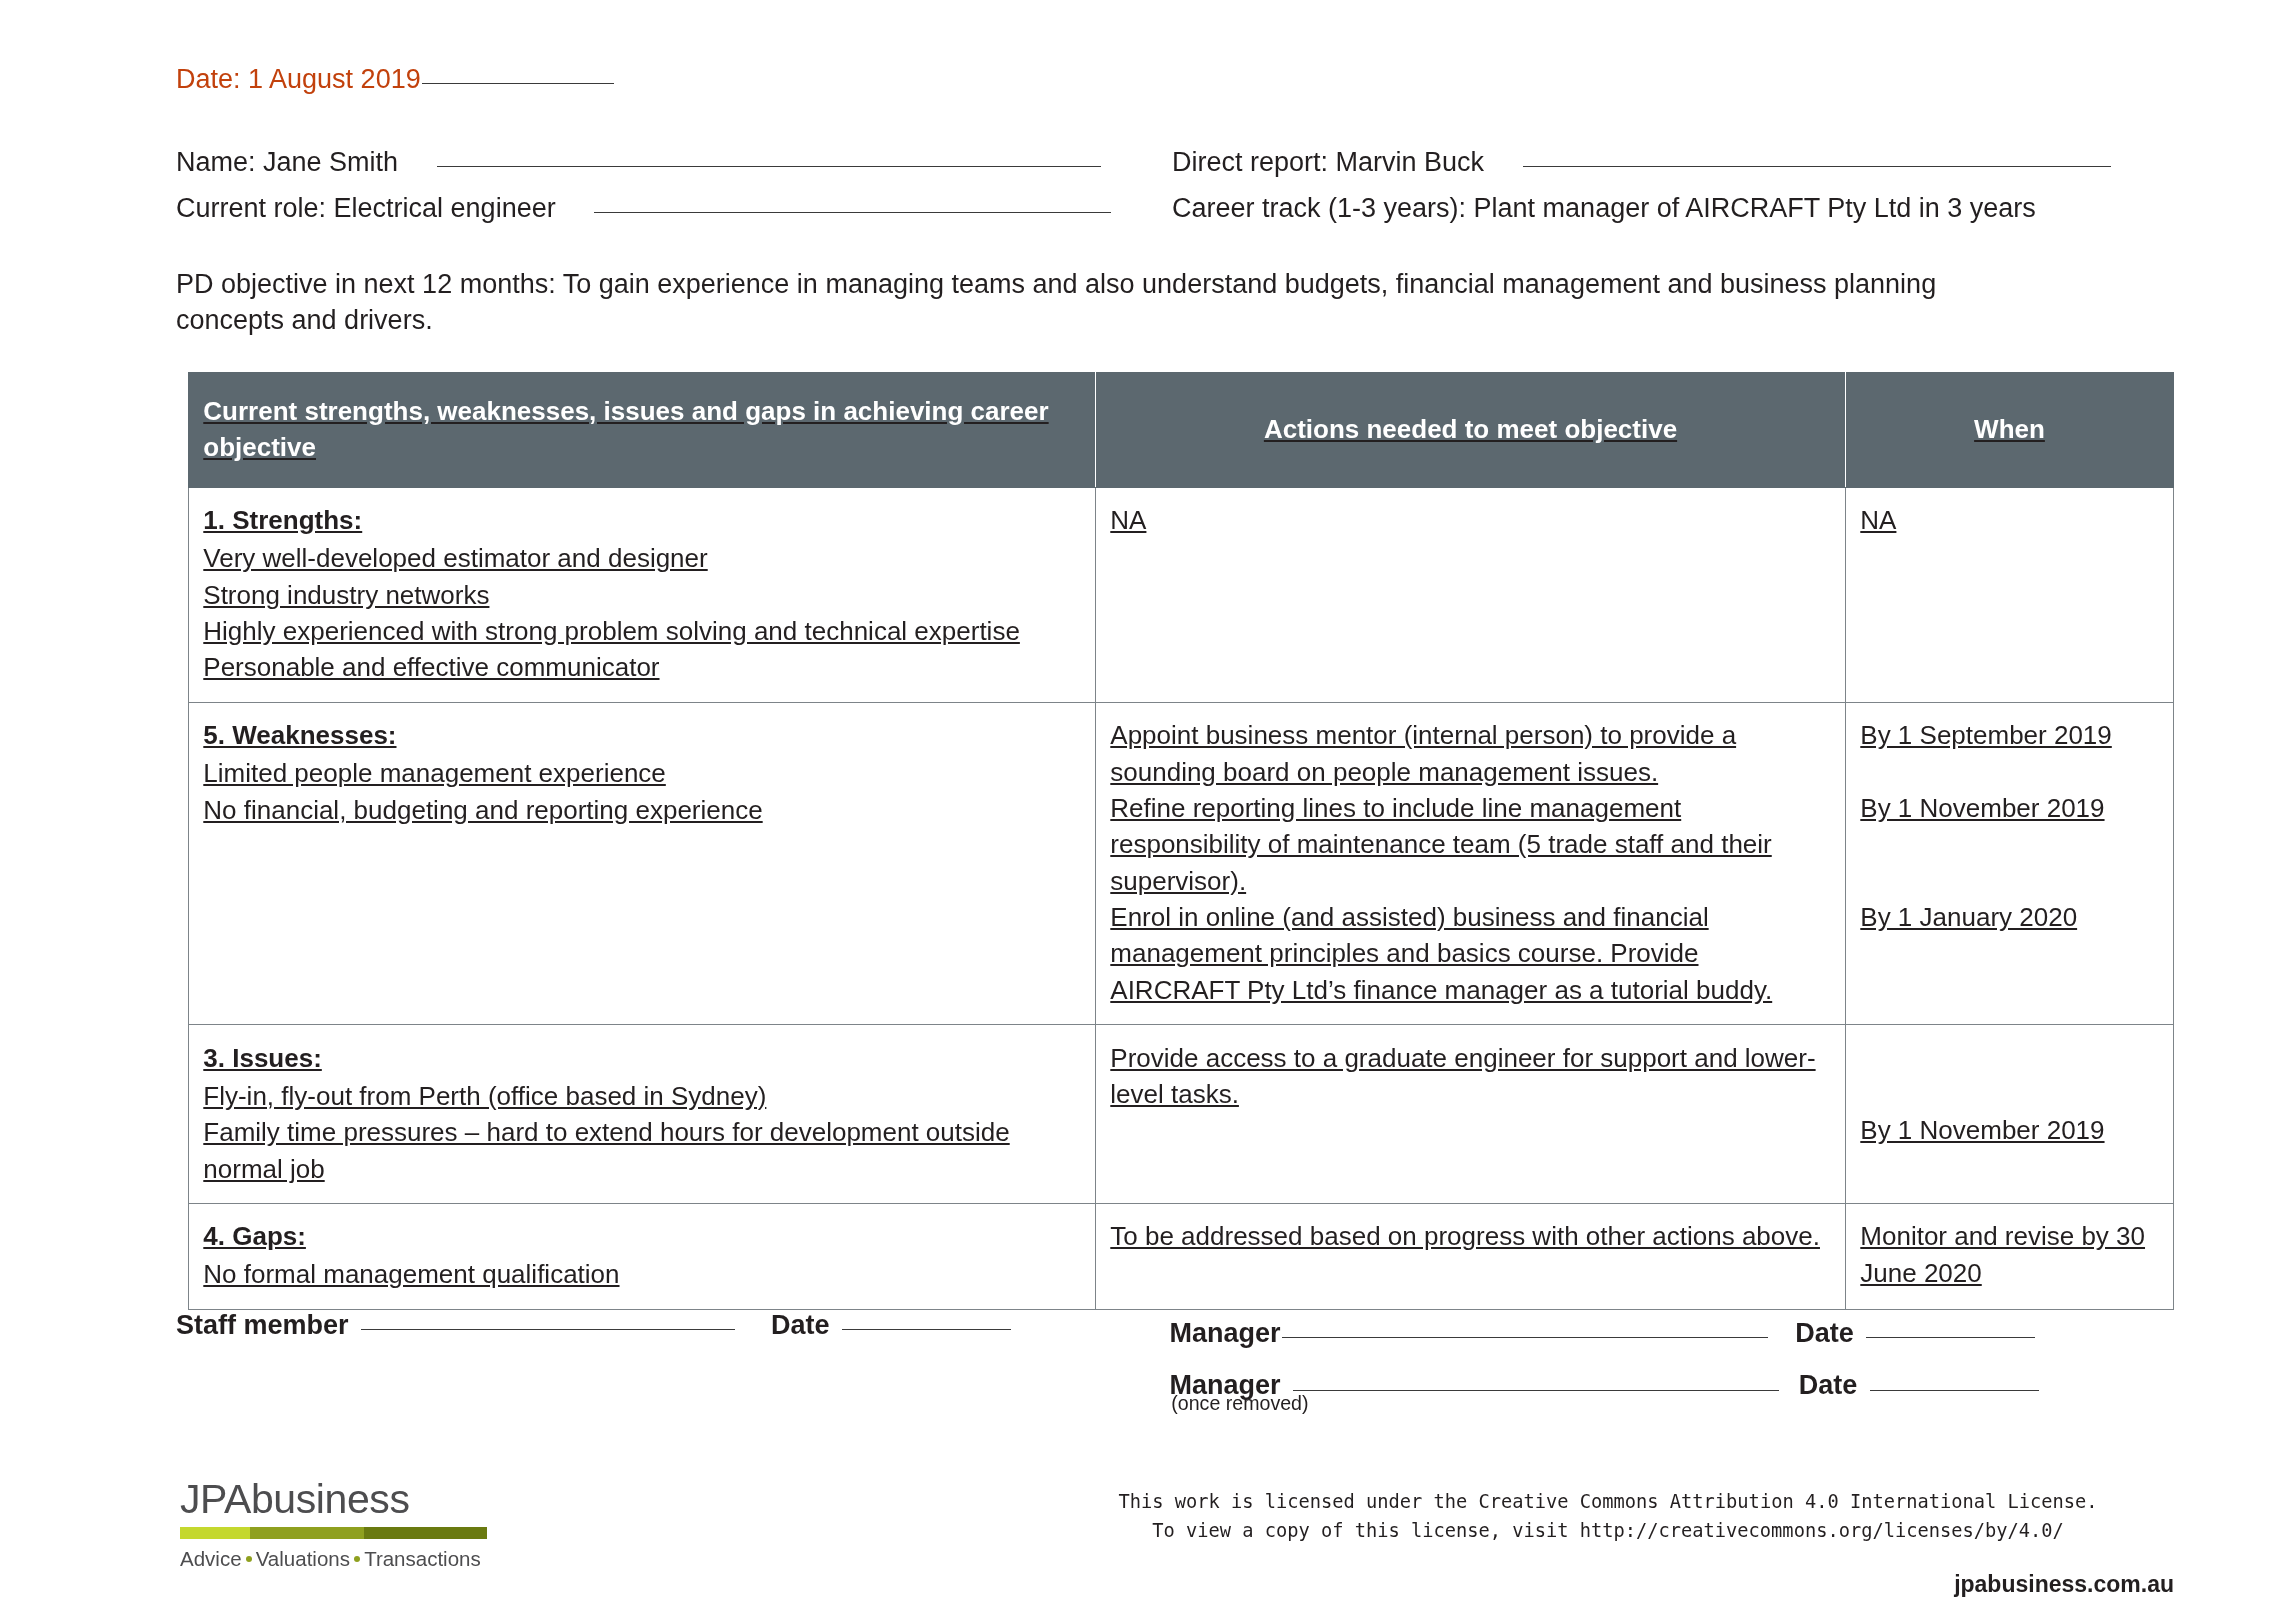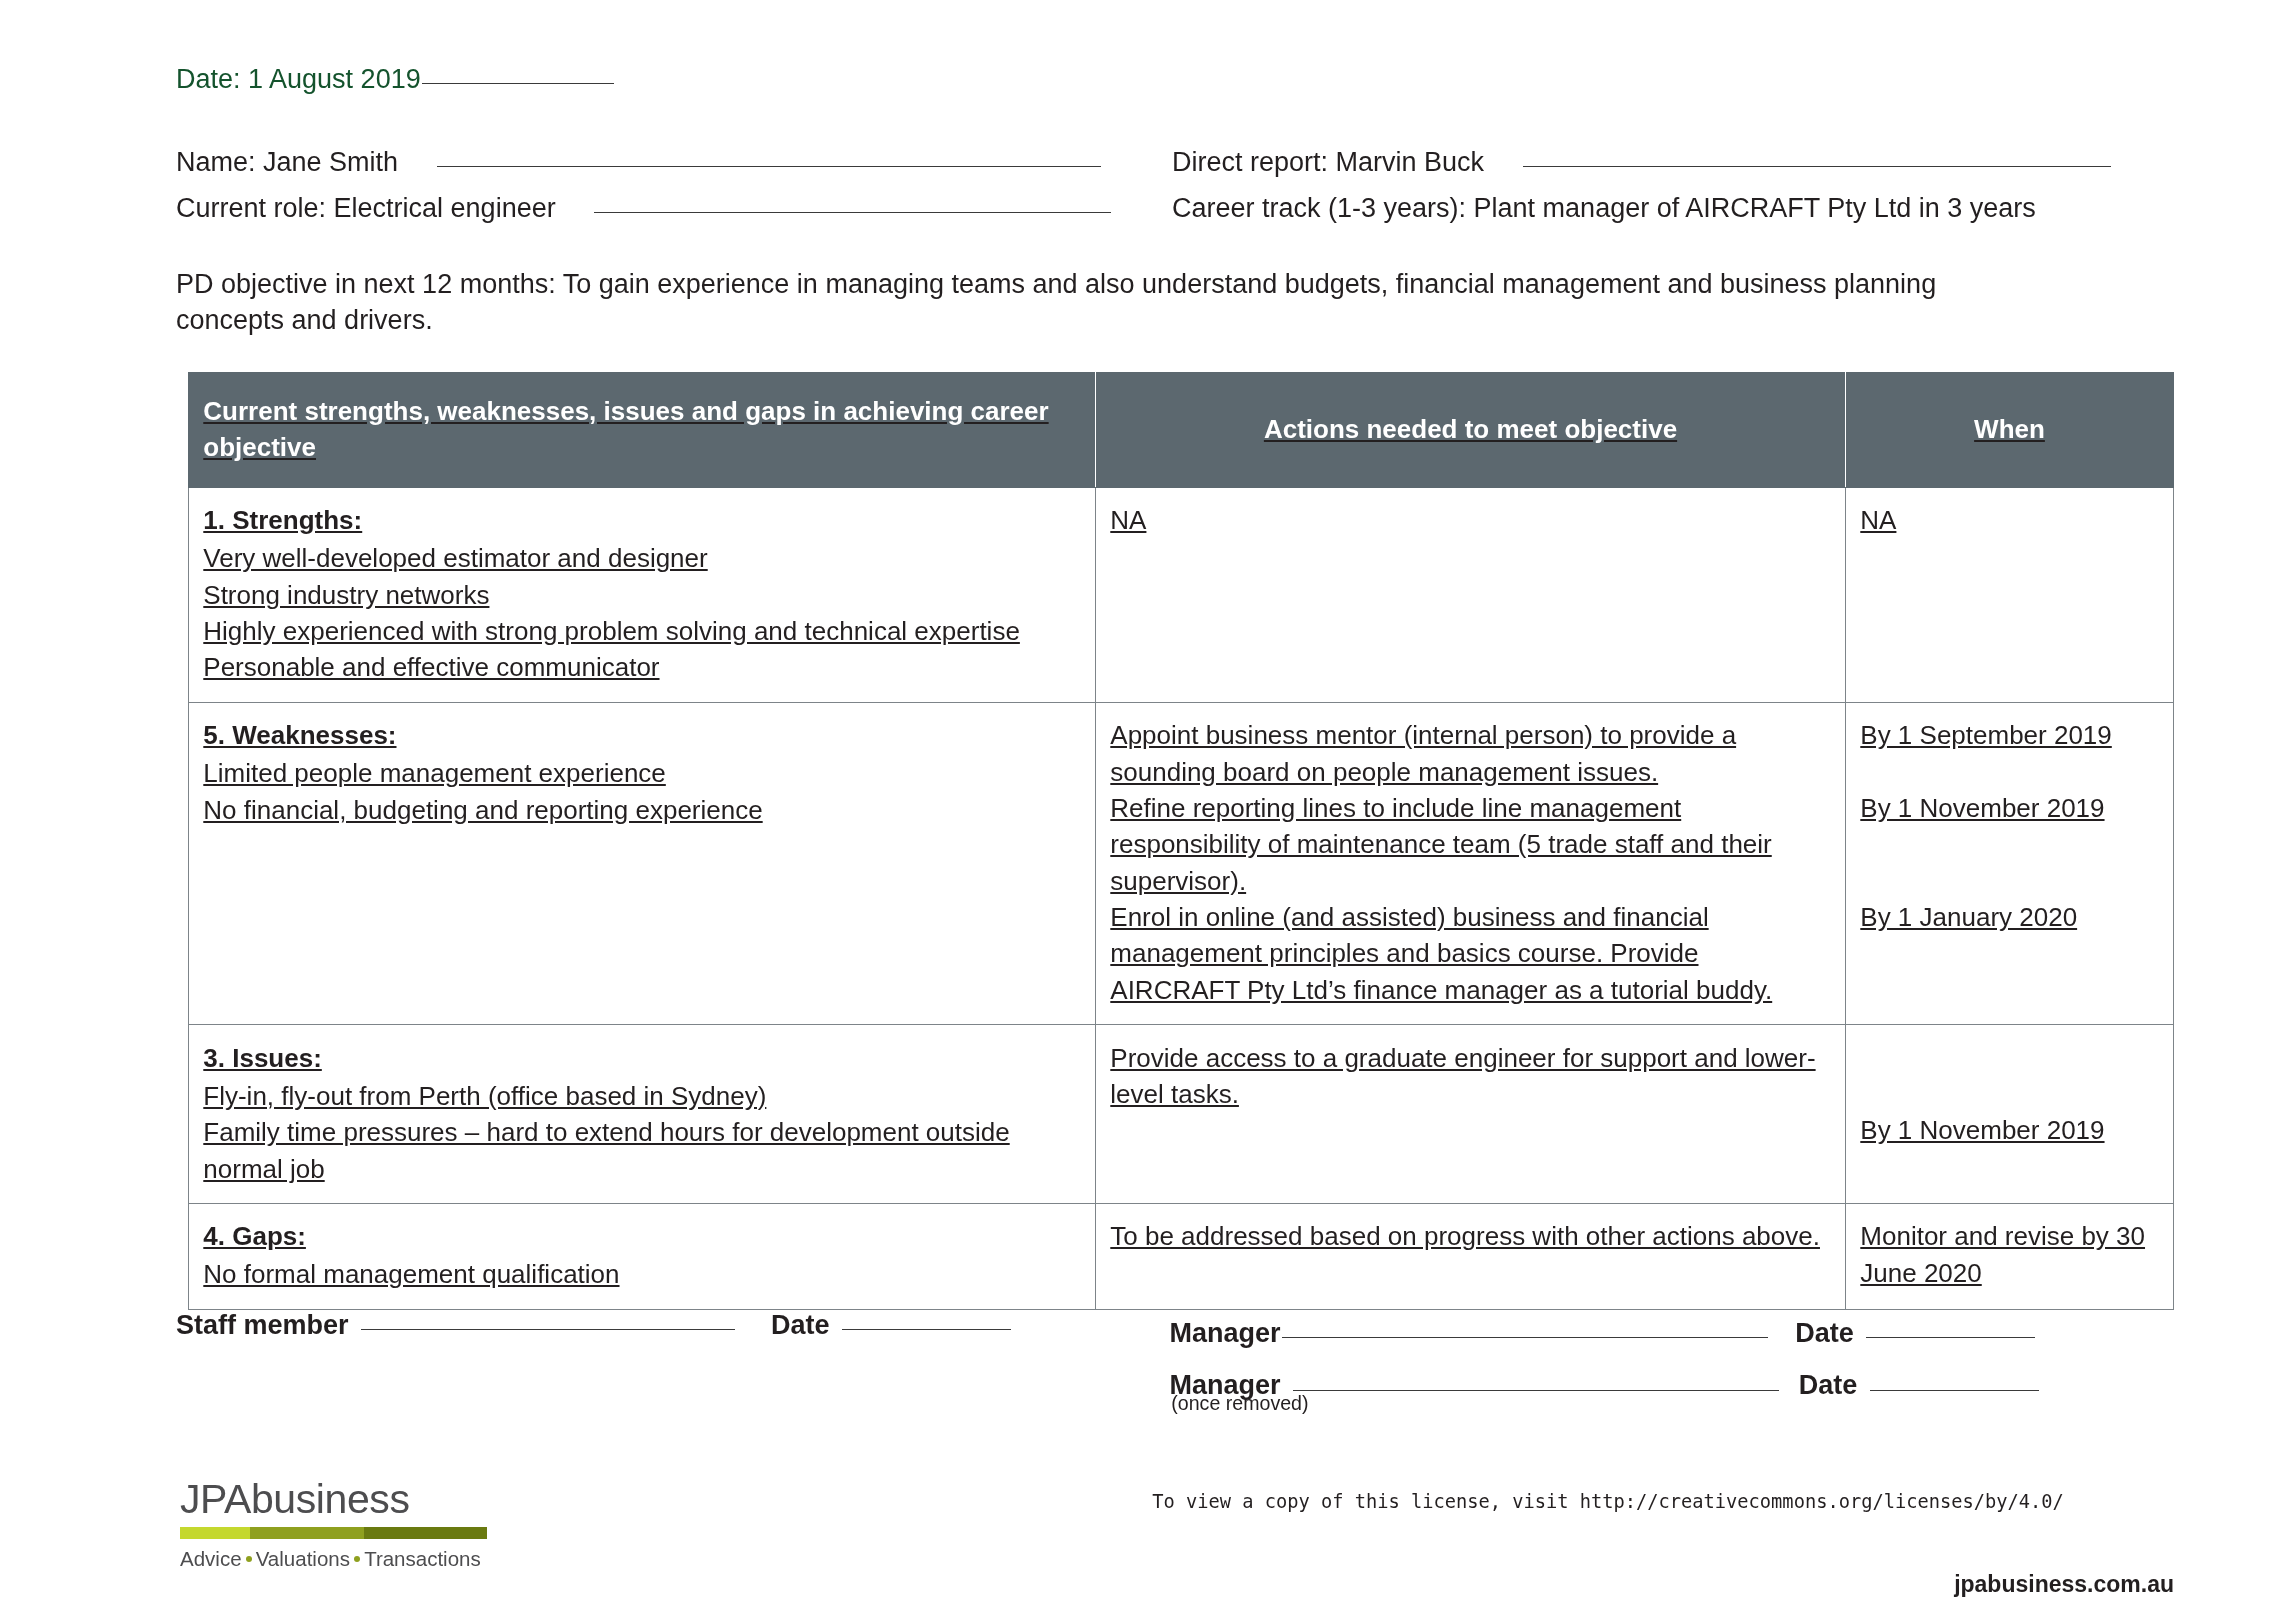--- a/index.html
+++ b/index.html
@@ -36,21 +36,21 @@
   .doc-title {
     font-family: "DejaVu Sans Mono", monospace;
     font-size: 42px;
     font-weight: 400;
     letter-spacing: 1.8px;
     color: #231f20;
     white-space: nowrap;
   }
   .date-field {
     font-size: 27px;
-    color: #14532d;
+    color: #c2410c;
     white-space: nowrap;
     display: flex;
     align-items: baseline;
     padding-right: 98px;
   }
   .rule {
     display: inline-block;
     border-bottom: 1.8px solid #3a3a3a;
     height: 0.9px;
     margin-left: 1.8px;
@@ -373,19 +373,20 @@
     <div class="logo-tag">
       <span>Advice</span>
       <span class="dot"></span>
       <span>Valuations</span>
       <span class="dot"></span>
       <span>Transactions</span>
     </div>
   </div>
 
   <div class="license">
+    <div>This work is licensed under the Creative Commons Attribution 4.0 International License.</div>
     <div>To view a copy of this license, visit http://creativecommons.org/licenses/by/4.0/</div>
   </div>
 
   <div class="website">jpabusiness.com.au</div>
 
 </div>
 
 
 </body></html>

